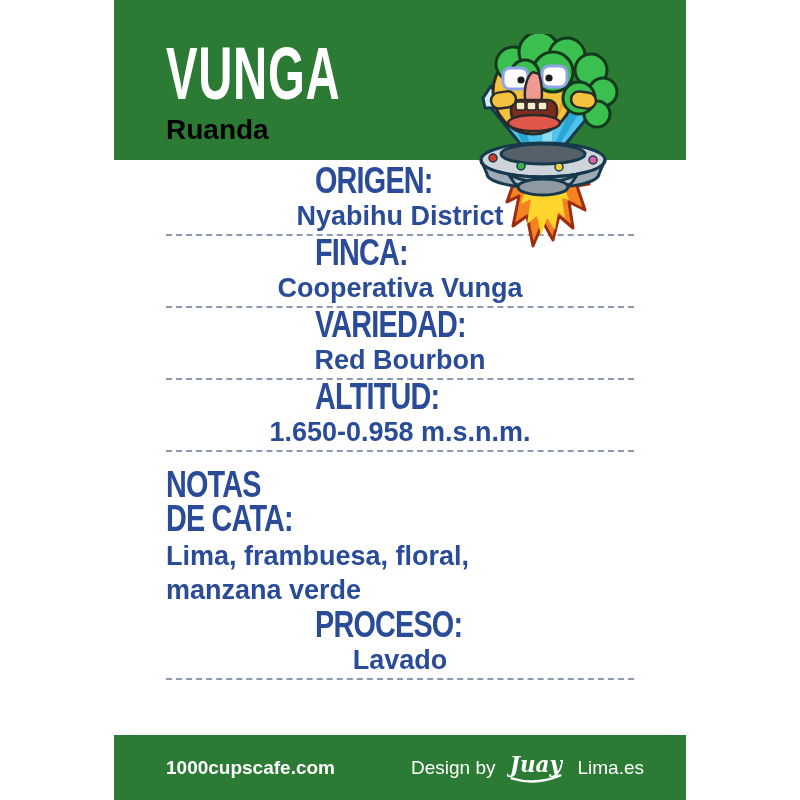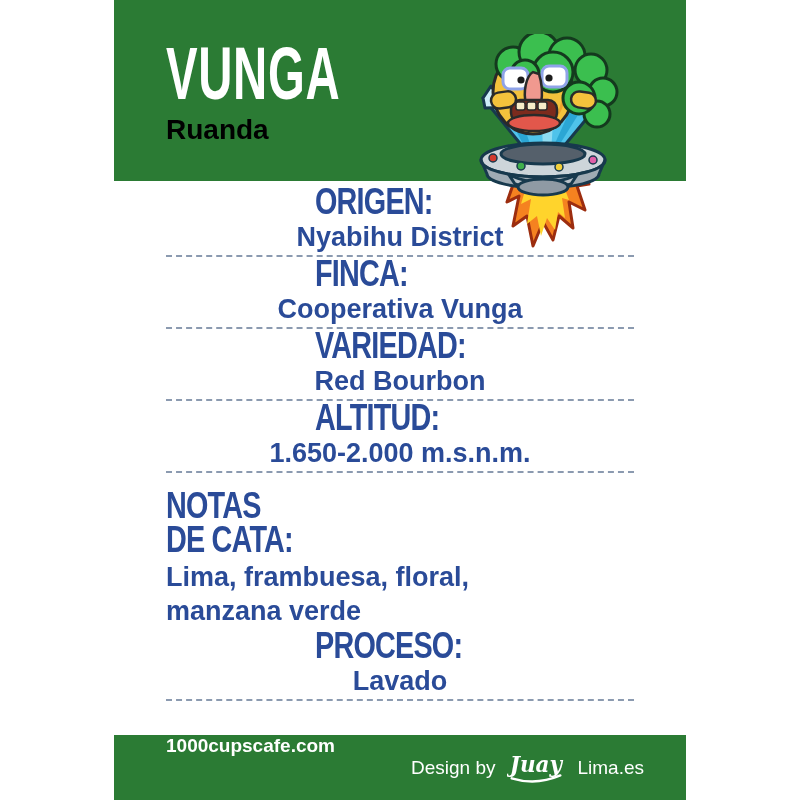--- a/index.html
+++ b/index.html
@@ -1,21 +1,21 @@
 <!DOCTYPE html>
 <html><head>
 <meta charset="utf-8">
 <style>
   * { margin: 0; padding: 0; box-sizing: border-box; }
   html, body { width: 800px; height: 800px; background: #ffffff; font-family: "Liberation Sans", sans-serif; overflow: hidden; }
 
   .card { position: relative; width: 572px; height: 800px; margin: 0 auto; background: #ffffff; }
 
   
-  .header { height: 181px; background: #2b7b34; padding: 40px 0 0 52px; }
+  .header { height: 160px; background: #2b7b34; padding: 40px 0 0 52px; }
   .title {
     display: inline-block;
     color: #ffffff; font-weight: bold; font-size: 74px; line-height: 0.92;
     letter-spacing: 1px;
     transform: scaleX(0.64); transform-origin: left center;
     font-family: "Liberation Sans", sans-serif;
   }
   .subtitle { color: #000000; font-weight: bold; font-size: 28px; margin-top: 6px; }
 
   
@@ -35,21 +35,21 @@
   .row-value {
     color: #2a4b98; font-weight: bold; font-size: 27px;
     white-space: pre-line; line-height: 1.25; padding-top: 2px;
   }
   .row.notas .row-value { padding-top: 4px; }
 
   
   .footer {
     position: absolute; left: 0; bottom: 0; width: 100%; height: 65px;
     background: #2b7b34; color: #ffffff;
-    display: flex; justify-content: space-between;
+    display: flex; align-items: center; justify-content: space-between;
     padding: 0 42px 0 52px;
   }
   .footer-site { font-size: 19px; font-weight: bold; }
   .footer-right { display: flex; align-items: center; gap: 12px; }
   .footer-designby { font-size: 19px; }
   .footer-designer-site { font-size: 19px; }
   .juay-logo { width: 58px; height: 40px; display: block; }
 </style>
 </head>
 <body>
@@ -141,21 +141,21 @@
     <div class="row">
       <div class="row-label">FINCA:</div>
       <div class="row-value">Cooperativa Vunga</div>
     </div>
     <div class="row">
       <div class="row-label">VARIEDAD:</div>
       <div class="row-value">Red Bourbon</div>
     </div>
     <div class="row">
       <div class="row-label">ALTITUD:</div>
-      <div class="row-value">1.650-2.000 m.s.n.m.</div>
+      <div class="row-value">1.650-0.958 m.s.n.m.</div>
     </div>
     <div class="row notas">
       <div class="row-label">NOTAS
 DE CATA:</div>
       <div class="row-value">Lima, frambuesa, floral,
 manzana verde</div>
     </div>
     <div class="row">
       <div class="row-label">PROCESO:</div>
       <div class="row-value">Lavado</div>

